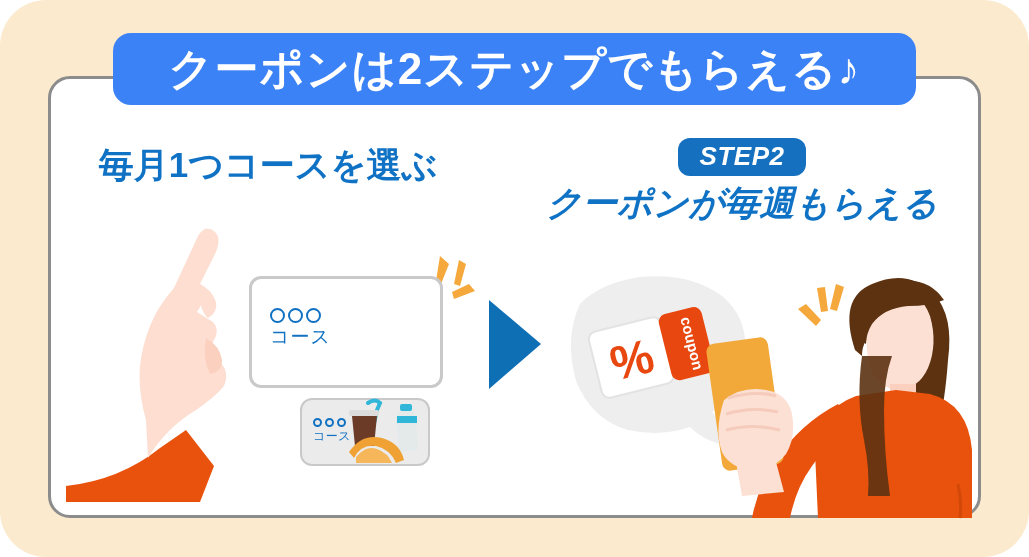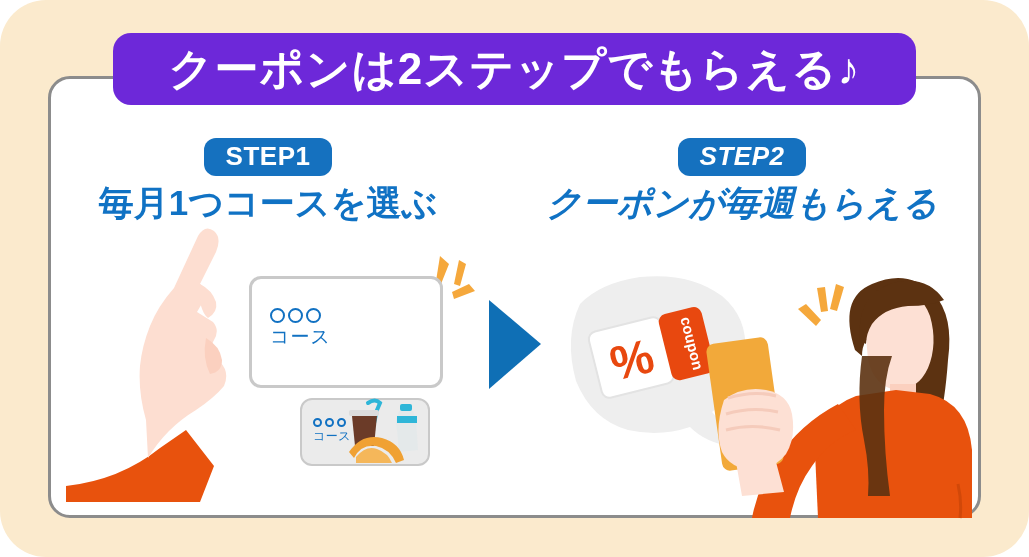--- a/index.html
+++ b/index.html
@@ -28,21 +28,21 @@
     background: #ffffff;
     border: 3px solid #8c8c8c;
     border-radius: 22px;
   }
 
   
   #title-badge {
     position: absolute;
     left: 113px; top: 33px;
     width: 803px; height: 72px;
-    background: #6d28d9;
+    background: #3b82f6;
     border-radius: 18px;
     display: flex; align-items: center; justify-content: center;
     z-index: 6;
   }
   #title-badge .t {
     color: #ffffff;
     font-size: 44px;
     font-weight: bold;
     letter-spacing: 1px;
     white-space: nowrap;
@@ -115,21 +115,20 @@
 
   <div id="backdrop"></div>
 
   <div id="panel"></div>
 
   <div id="title-badge">
     <span class="t">クーポンは2ステップでもらえる♪</span>
   </div>
 
   <div class="step-col" id="step1-col">
-    <span class="step-chip">STEP1</span>
     <div class="step-title">毎月1つコースを選ぶ</div>
   </div>
 
   <div class="step-col" id="step2-col">
     <span class="step-chip">STEP2</span>
     <div class="step-title">クーポンが毎週もらえる</div>
   </div>
 
   <svg id="art" viewBox="0 0 1029 557">
 

